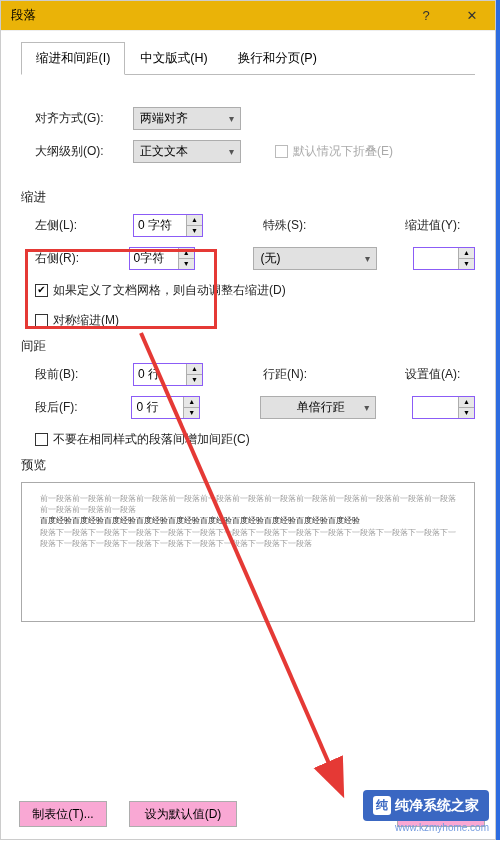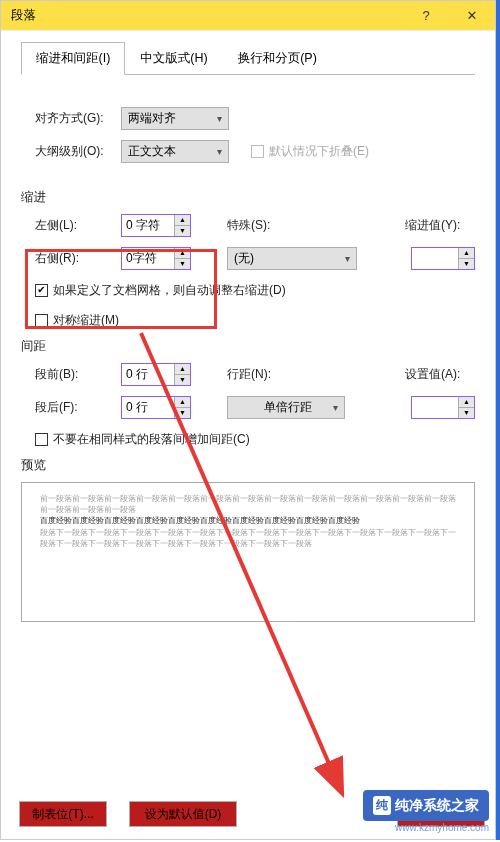--- a/index.html
+++ b/index.html
@@ -17,21 +17,21 @@
     width: 496px;
     height: 840px;
     background: #fff;
     border: 1px solid #ccc;
     position: relative;
   }
   .titlebar {
     height: 30px;
     display: flex;
     align-items: center;
-    background: #fde047;
+    background: #eab308;
     border-bottom: 1px solid #eee;
   }
   .titlebar .title {
     flex: 1;
     padding-left: 10px;
     font-size: 12.5px;
   }
   .titlebar .btn {
     width: 46px;
     height: 30px;
@@ -68,21 +68,21 @@
     margin: 8px 0 8px 0;
     color: #222;
   }
   .group-indented {
     padding-left: 14px;
   }
   .row {
     display: flex;
     align-items: center;
     margin-bottom: 10px;
-    gap: 6px;
+    gap: 18px;
   }
   .lbl {
     font-size: 12px;
     color: #222;
     white-space: nowrap;
   }
   .select {
     border: 1px solid #adadad;
     background: #e1e1e1;
     height: 23px;
@@ -167,21 +167,21 @@
     position: absolute;
     bottom: 12px;
     left: 18px;
     right: 10px;
     display: flex;
     align-items: center;
     gap: 22px;
   }
   .btn-std {
     border: 1px solid #adadad;
-    background: #b91c1c;
+    background: #f9a8d4;
     height: 26px;
     padding: 0 14px;
     font-size: 12px;
     display: flex;
     align-items: center;
     justify-content: center;
     cursor: pointer;
     white-space: nowrap;
   }
   .arrow {

